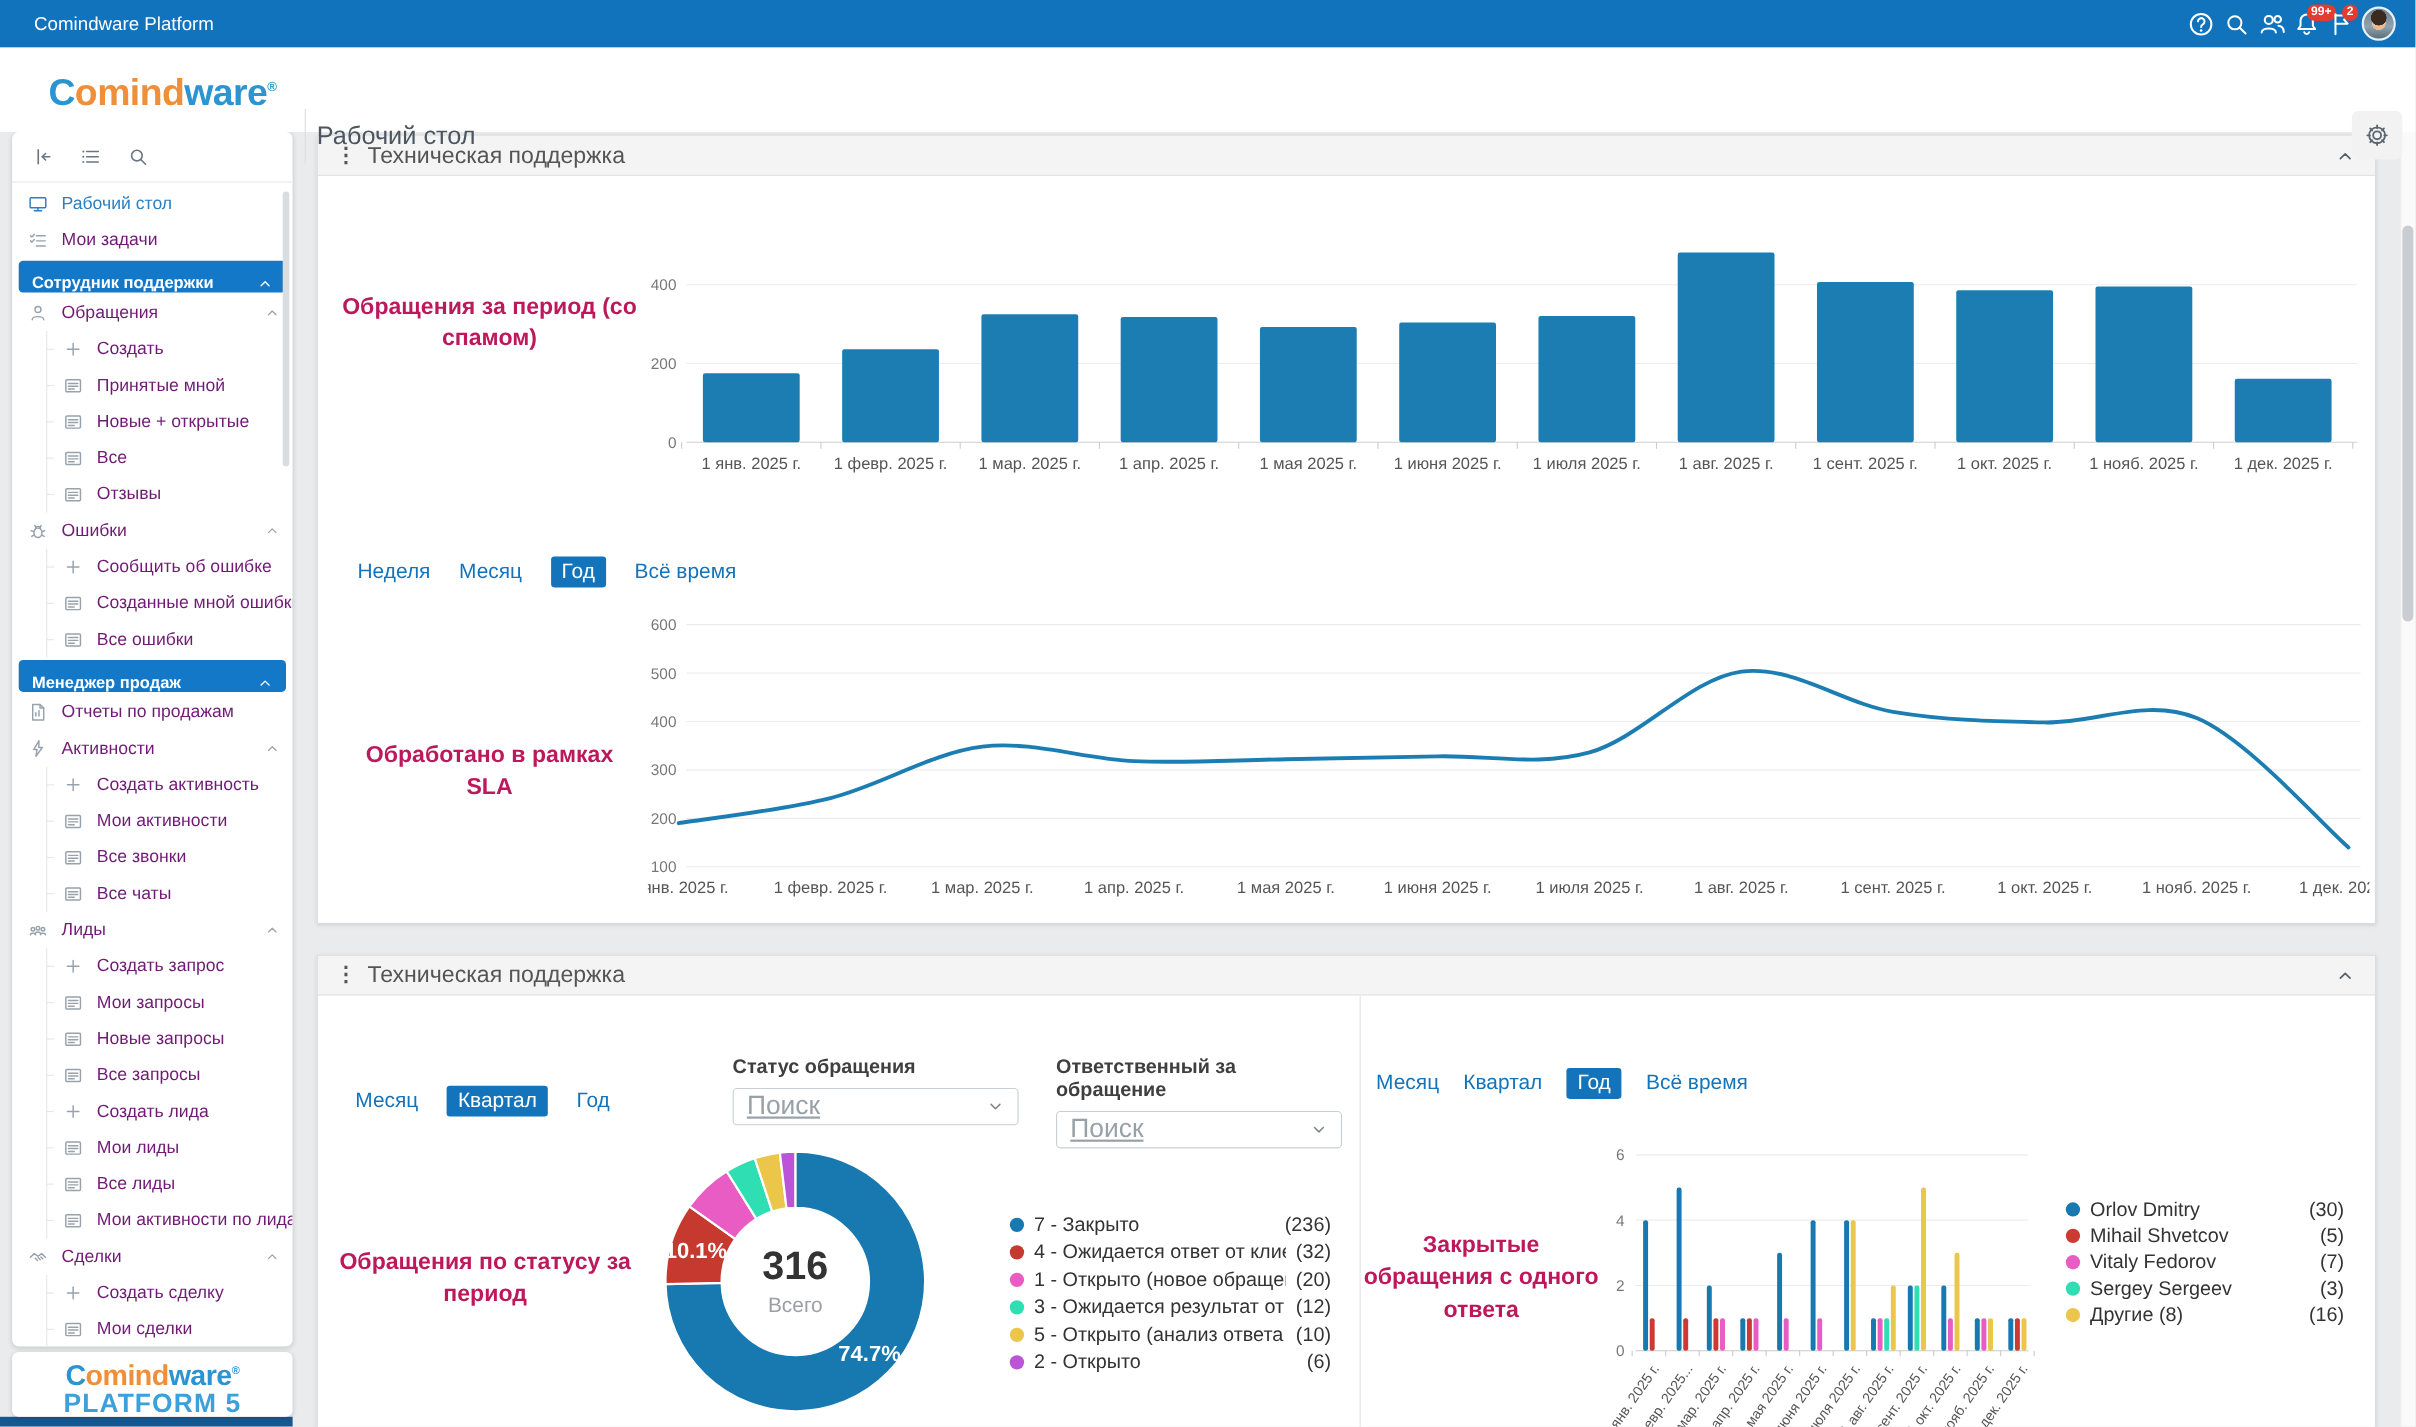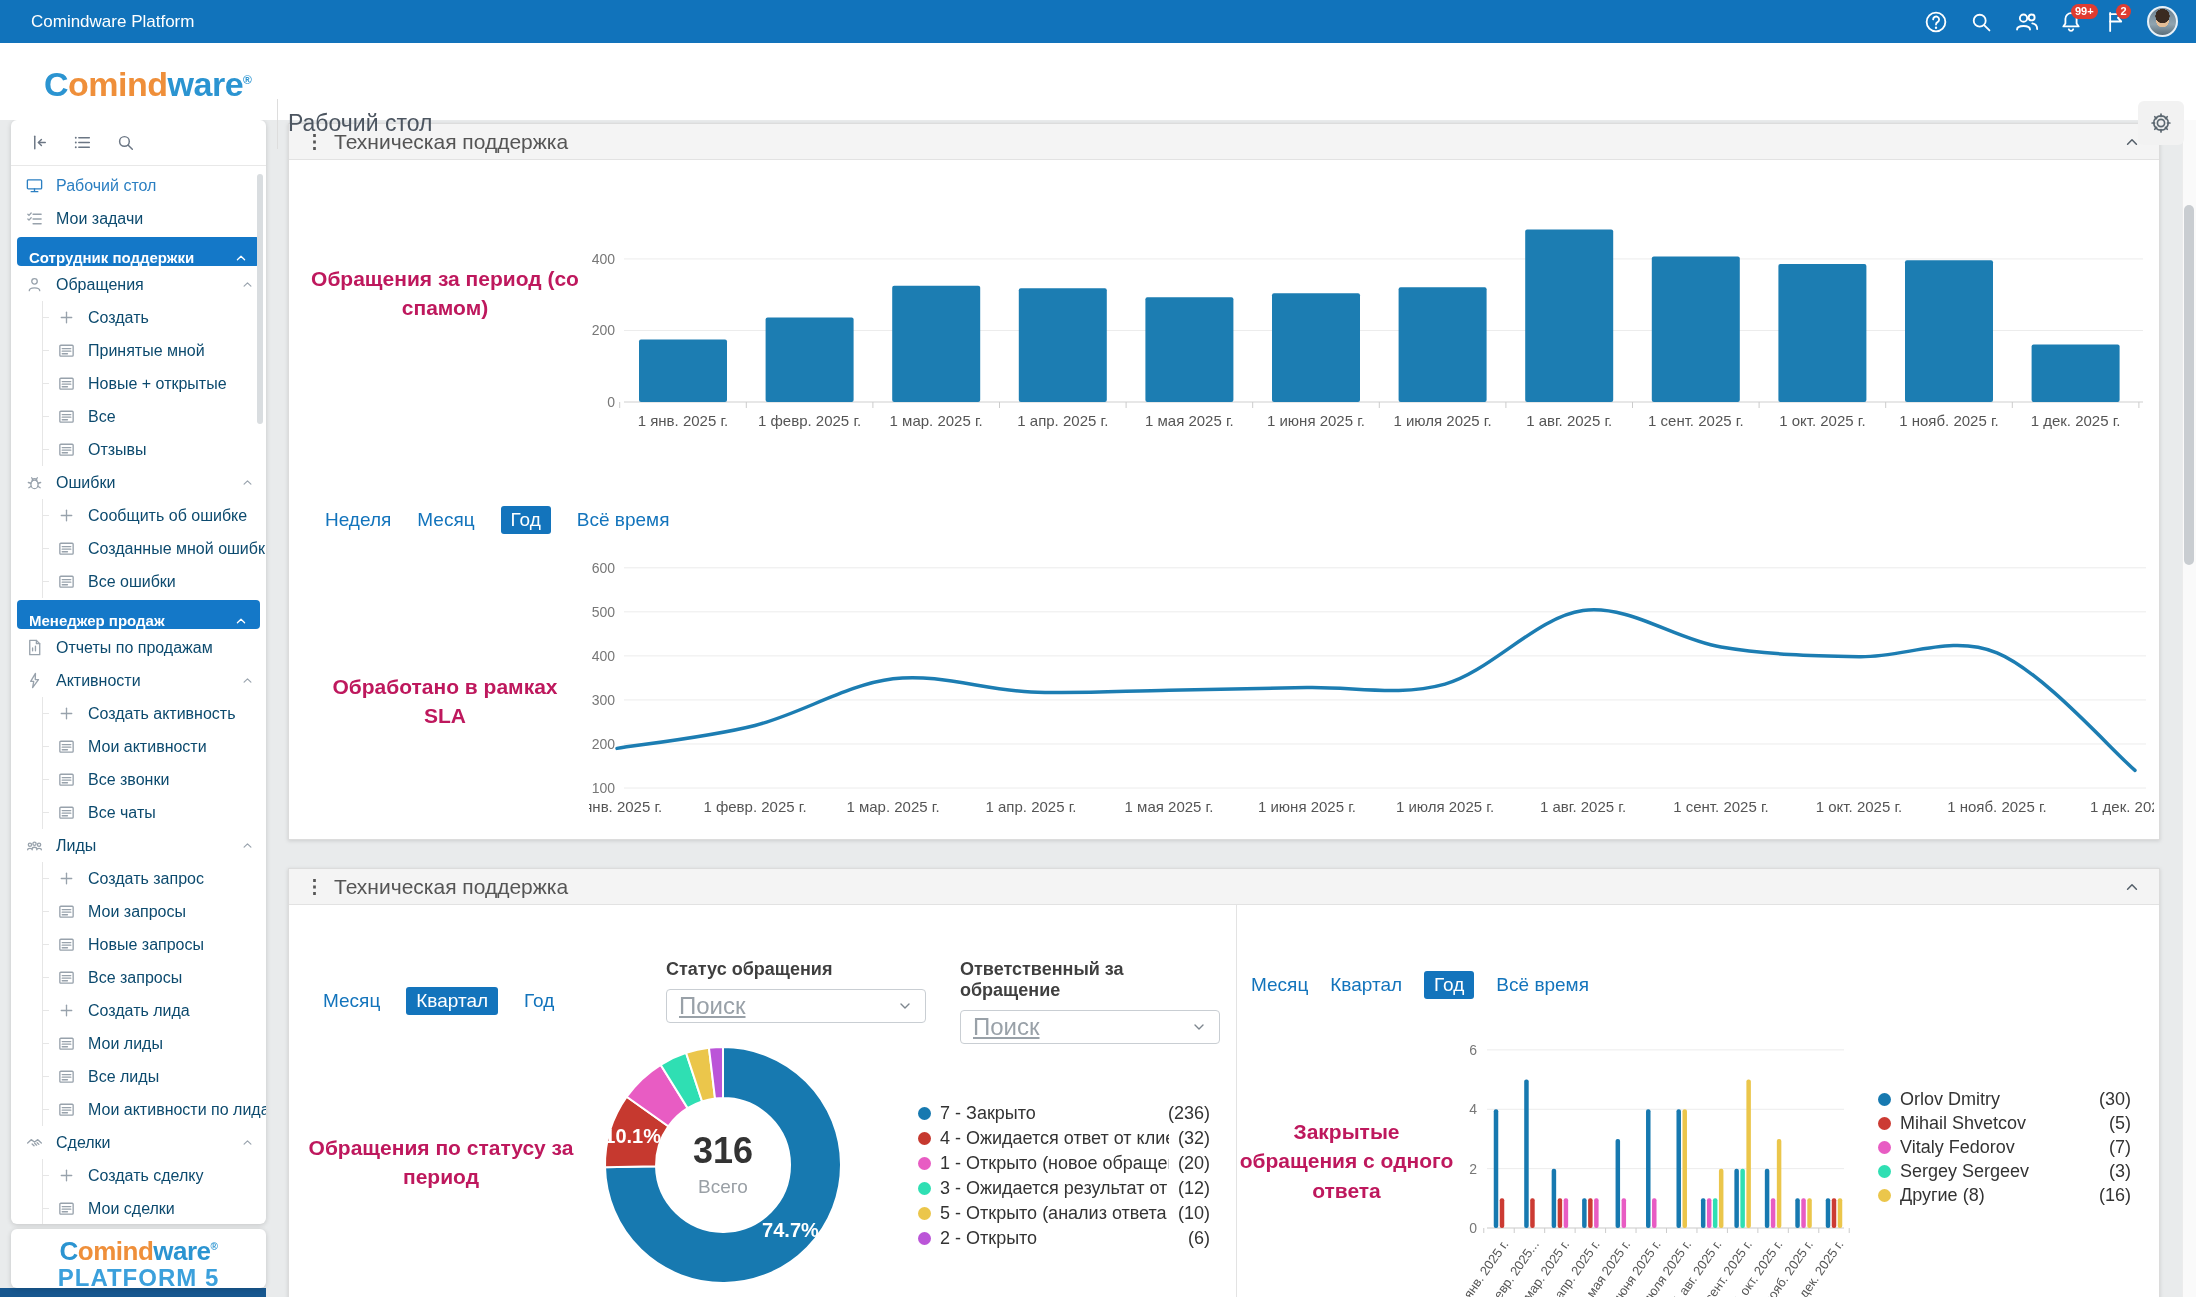--- a/index.html
+++ b/index.html
@@ -3,21 +3,21 @@
 <meta charset="utf-8">
 <style>
   * { margin:0; padding:0; box-sizing:border-box; }
   html,body { width:2196px; height:1297px; overflow:hidden; background:#e9ebec;
     font-family:"Liberation Sans", sans-serif; }
   #app { position:relative; width:2196px; height:1297px; }
 
   
   .topbar { position:absolute; left:0; top:0; width:100%; height:43px; background:#1173bb; z-index:30; }
   .tb-title { position:absolute; left:31px; top:0; line-height:43px; color:#fff; font-size:17px; }
-  .tb-icons { position:absolute; right:18px; top:0; height:43px; display:flex; align-items:center; gap:17px; }
+  .tb-icons { position:absolute; right:18px; top:0; height:43px; display:flex; align-items:center; gap:4px; }
   .tbi { position:relative; width:28px; height:28px; display:flex; align-items:center; justify-content:center; color:#fff; cursor:pointer; }
   .badge { position:absolute; top:-4px; left:14px; background:#e03c31; color:#fff; font-size:11px; font-weight:bold;
     line-height:15px; padding:0 4px; border-radius:8px; min-width:15px; text-align:center; font-style:normal; }
   .avatar { width:31px; height:31px; border-radius:50%; border:2px solid #e8f1f8; cursor:pointer;
     background:
       radial-gradient(circle at 50% 30%, #3a2a20 0 30%, transparent 31%),
       radial-gradient(circle at 50% 48%, #e3bd96 0 32%, transparent 33%),
       linear-gradient(180deg, #6b7f8e 0%, #90a4b0 60%, #5b6e7a 100%); }
 
   
@@ -29,21 +29,21 @@
   .page-title { position:absolute; left:288px; top:43px; height:77px; line-height:74px; font-size:23px; font-weight:400; color:#4c5560; }
   .gear-btn { position:absolute; right:12px; top:58px; width:46px; height:44px; background:#f2f2f2; border:none;
     border-radius:6px; color:#5b6770; display:flex; align-items:center; justify-content:center; cursor:pointer; }
 
   
   .sidebar { position:absolute; left:11px; top:120px; width:255px; height:1104px; background:#fff; border-radius:6px;
     box-shadow:0 1px 5px rgba(0,0,0,.16); z-index:10; overflow:hidden; }
   .side-toolbar { height:46px; border-bottom:1px solid #e8e8e8; display:flex; align-items:center; padding-left:17px; gap:21px; }
   .stb-btn { width:22px; height:22px; color:#6b7684; display:flex; align-items:center; justify-content:center; cursor:pointer; }
   #menu { position:absolute; left:0; top:47px; right:0; bottom:0; overflow:hidden; padding-top:2px; }
-  .mrow { height:33px; display:flex; align-items:center; padding:0 10px 0 14px; font-size:16px; color:#0c4a6e;
+  .mrow { height:33px; display:flex; align-items:center; padding:0 10px 0 14px; font-size:16px; color:#701a75;
     position:relative; white-space:nowrap; cursor:pointer; }
   .mrow .micon { width:21px; margin-right:10px; display:flex; align-items:center; color:#98a2ac; flex:none; }
   .mrow.active { color:#2b7fc2; }
   .mrow.active .micon { color:#2b7fc2; }
   .mrow .chev { margin-left:auto; color:#9aa4ae; display:flex; }
   .mband { height:33px; padding:2px 6px; }
   .mband .pill { height:29px; background:#1478c8; border-radius:4px; color:#fff; display:flex; align-items:center;
     padding:12px 10px 0 12px; font-size:15px; font-weight:600; cursor:pointer; }
   .mband .pill .chev { margin-left:auto; color:#fff; display:flex; }
   .mchild { padding-left:46px; }

